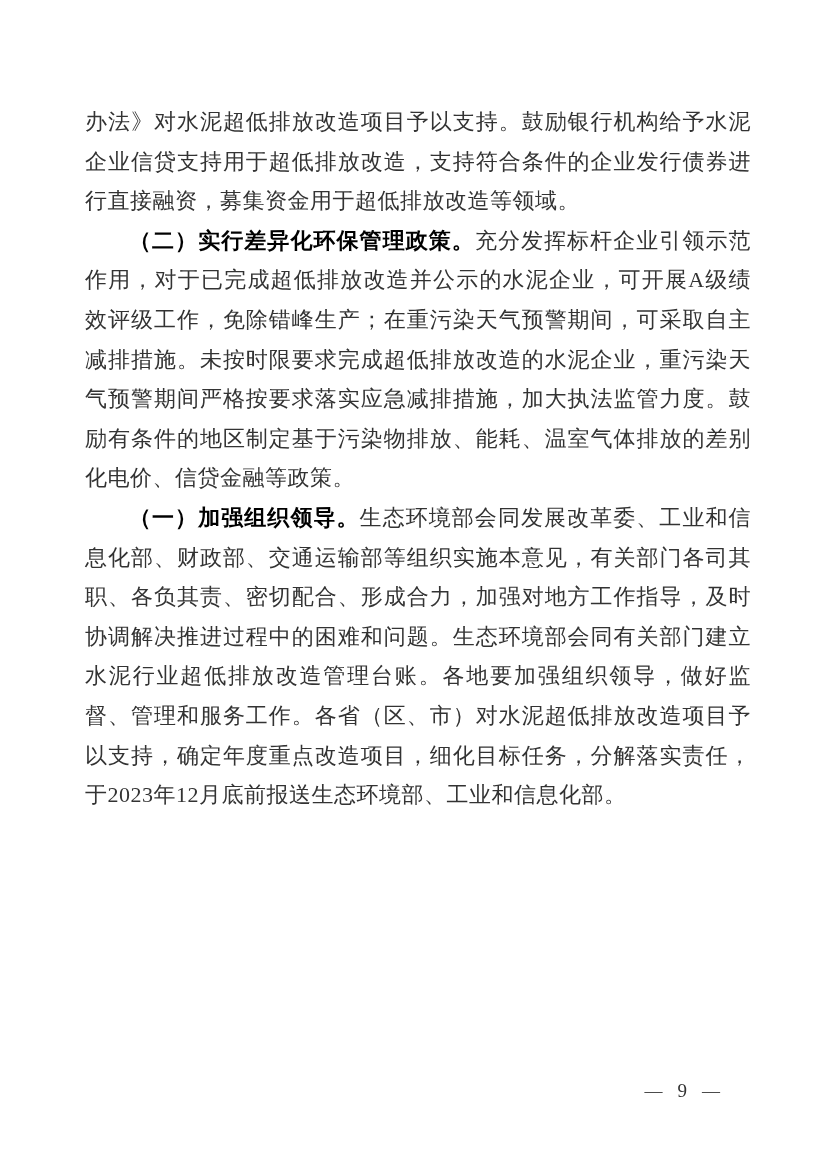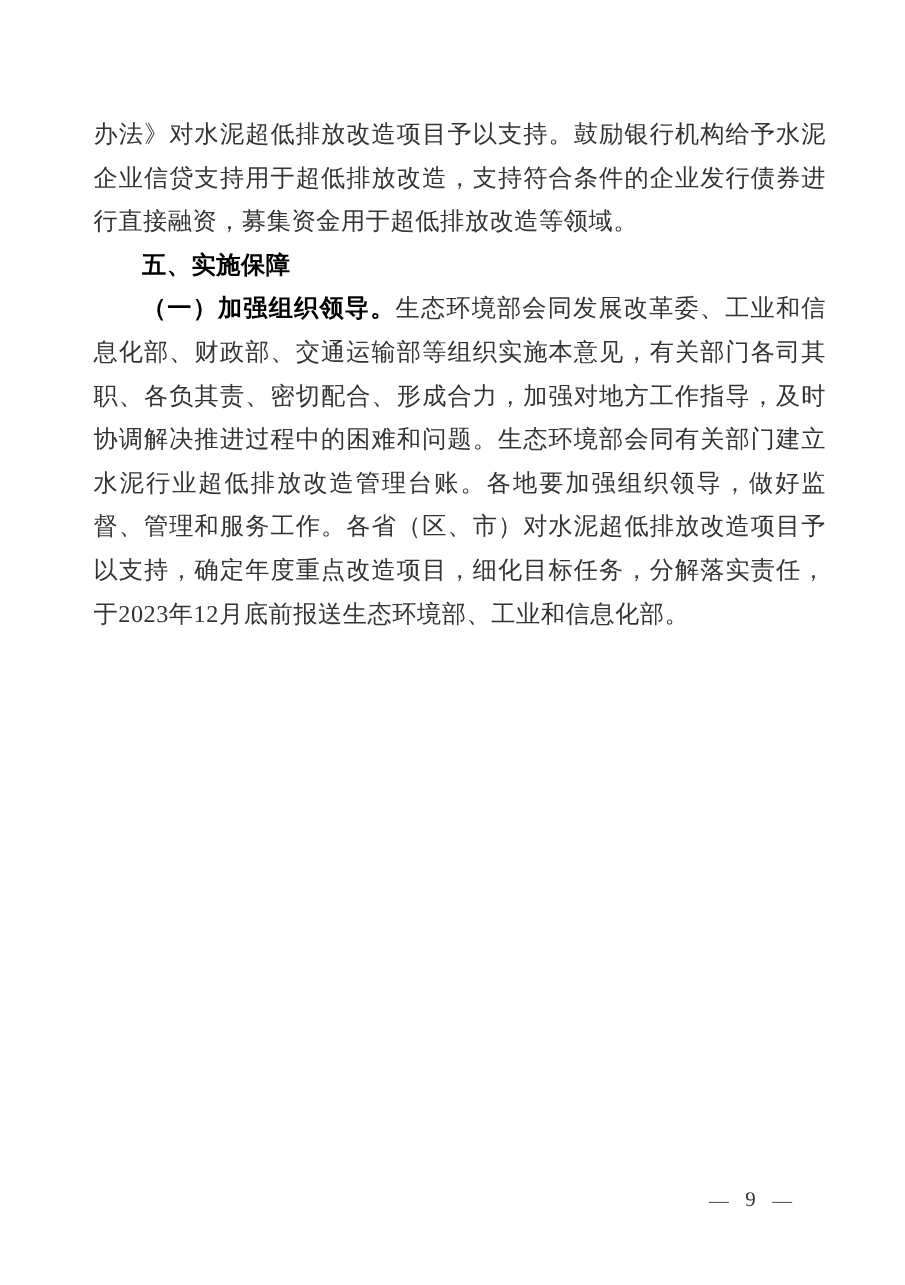--- a/index.html
+++ b/index.html
@@ -69,23 +69,23 @@
 </style>
 </head>
 <body>
 
 <div class="page">
 
   <div class="content">
 
     <p class="para continuation"><span>办法》对水泥超低排放改造项目予以支持。鼓励银行机构给予水泥企业信贷支持用于超低排放改造，支持符合条件的企业发行债券进行直接融资，募集资金用于超低排放改造等领域。</span></p>
 
+    <p class="para"><span class="seg-bold">（二）实行差异化环保管理政策。</span><span>充分发挥标杆企业引领示范作用，对于已完成超低排放改造并公示的水泥企业，可开展A级绩效评级工作，免除错峰生产；在重污染天气预警期间，可采取自主减排措施。未按时限要求完成超低排放改造的水泥企业，重污染天气预警期间严格按要求落实应急减排措施，加大执法监管力度。鼓励有条件的地区制定基于污染物排放、能耗、温室气体排放的差别化电价、信贷金融等政策。</span></p>
 
 
-    <p class="section-heading"><span>五、实施保障</span></p>
 
     <p class="para"><span class="seg-bold">（一）加强组织领导。</span><span>生态环境部会同发展改革委、工业和信息化部、财政部、交通运输部等组织实施本意见，有关部门各司其职、各负其责、密切配合、形成合力，加强对地方工作指导，及时协调解决推进过程中的困难和问题。生态环境部会同有关部门建立水泥行业超低排放改造管理台账。各地要加强组织领导，做好监督、管理和服务工作。各省（区、市）对水泥超低排放改造项目予以支持，确定年度重点改造项目，细化目标任务，分解落实责任，于2023年12月底前报送生态环境部、工业和信息化部。</span></p>
 
   </div>
 
   <div class="footer">
     <span class="dash">—</span>
     <span class="num">9</span>
     <span class="dash">—</span>
   </div>

